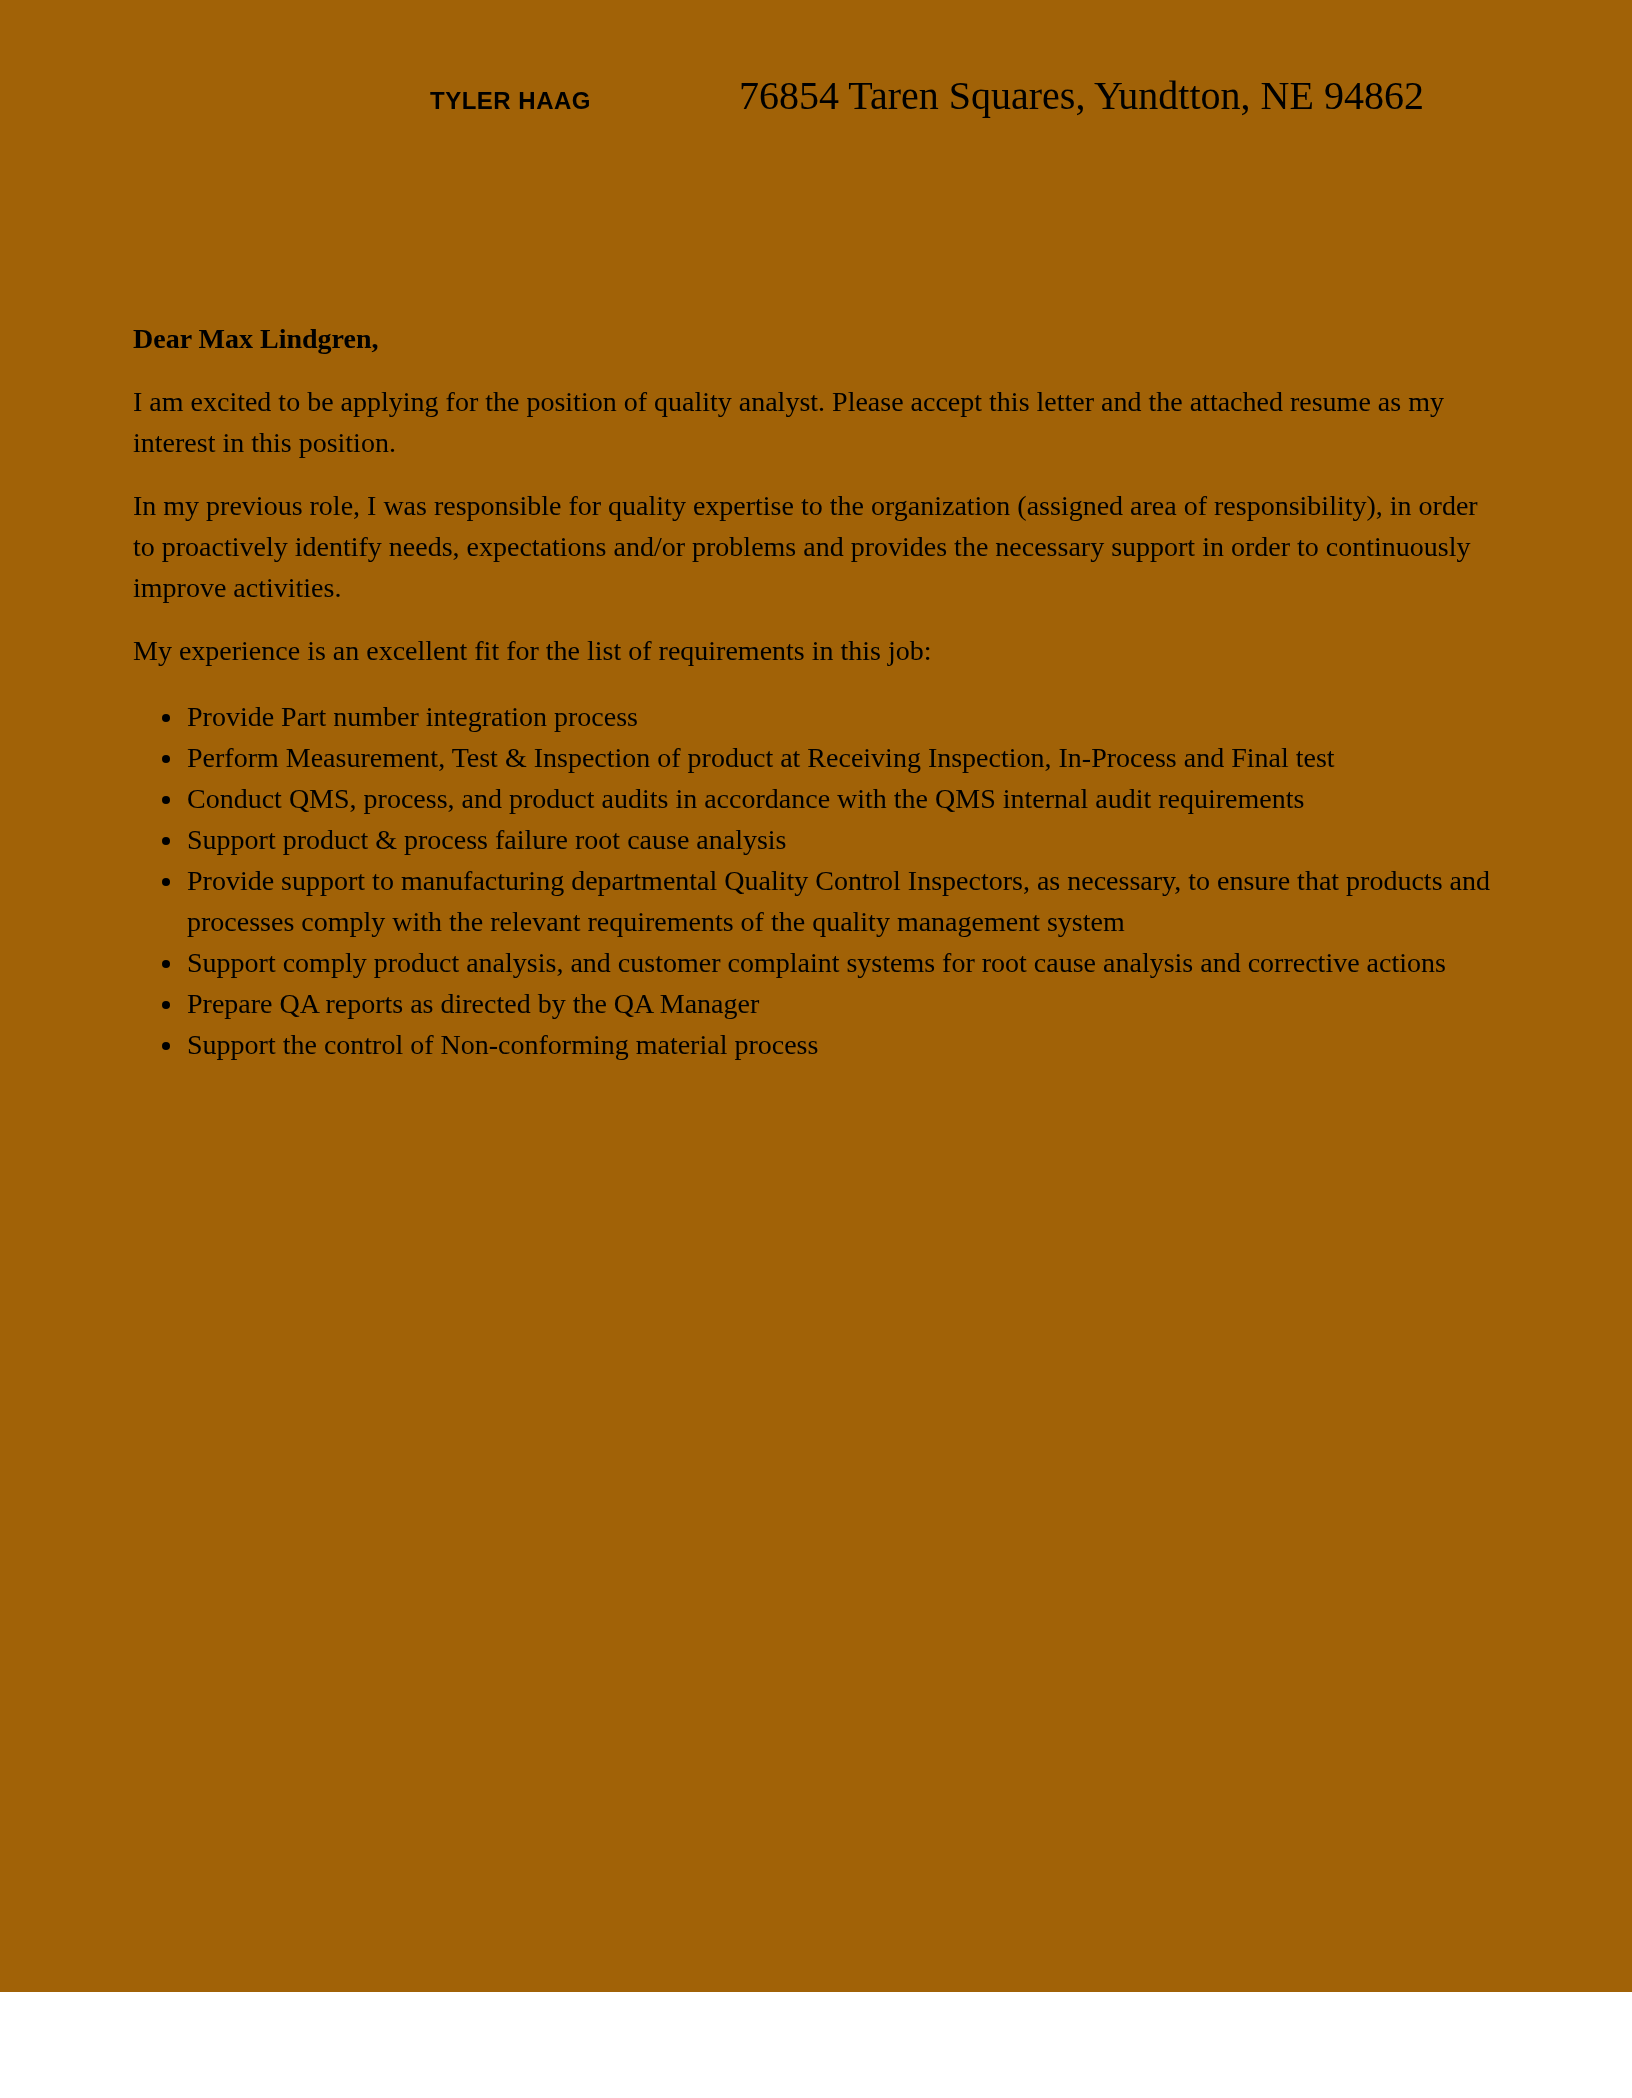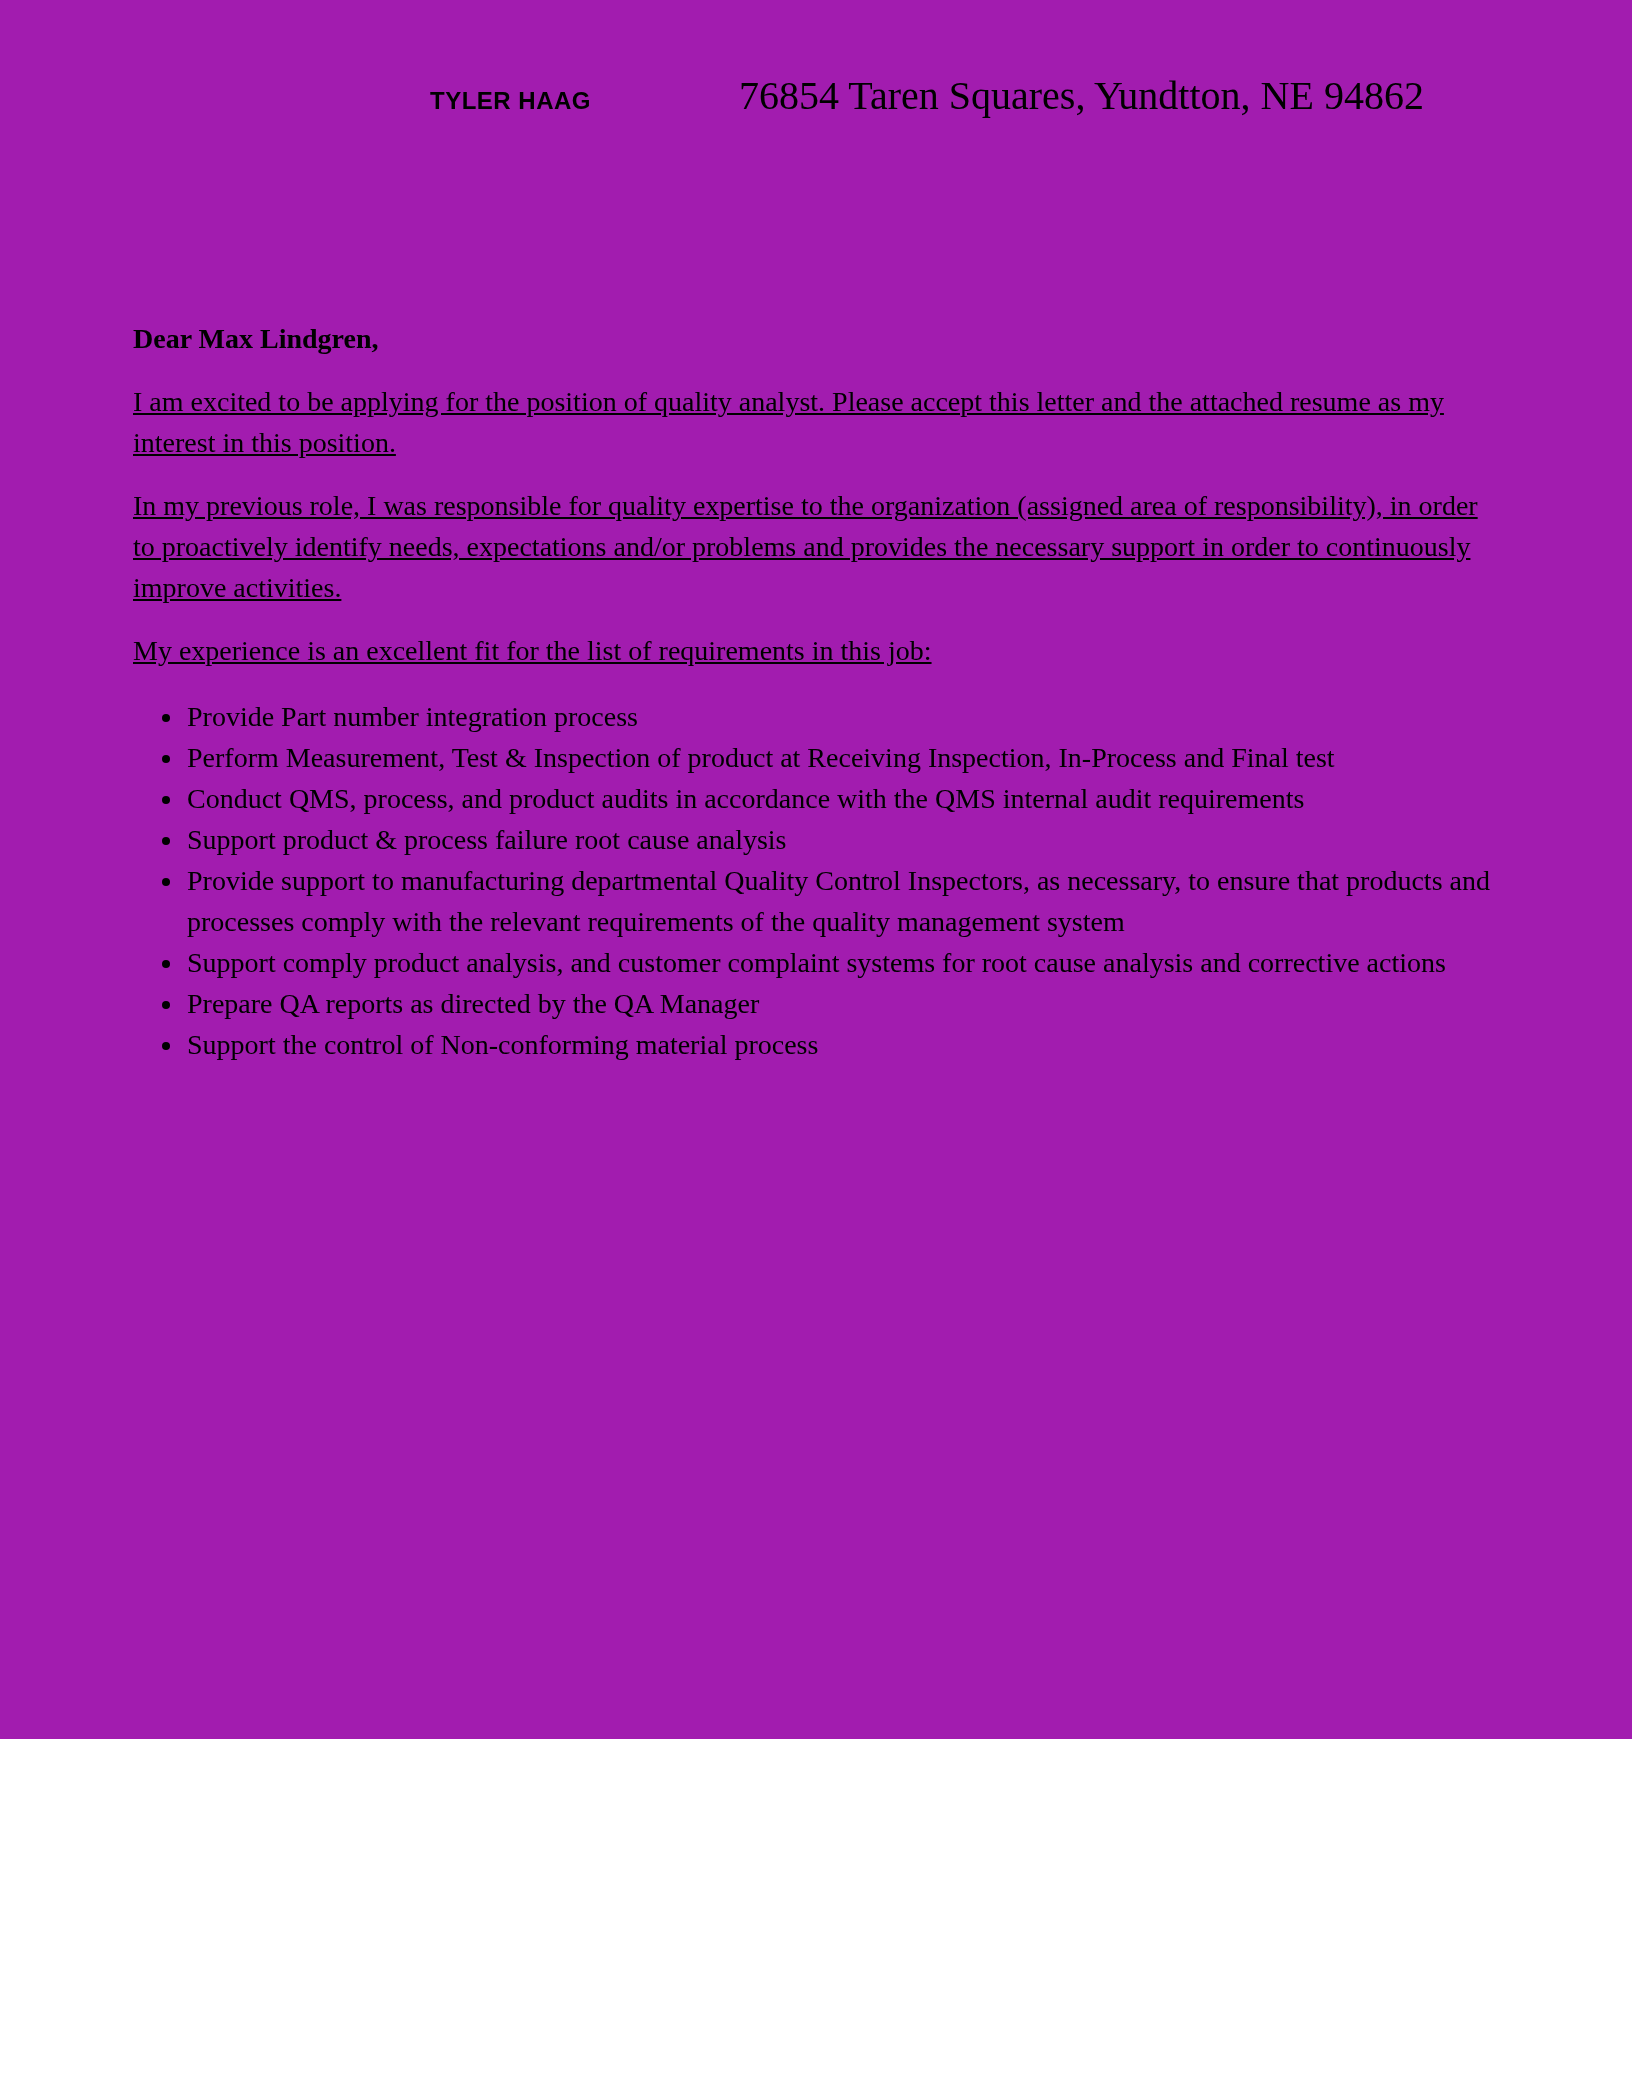--- a/index.html
+++ b/index.html
@@ -3,23 +3,23 @@
 <meta charset="utf-8">
 <style>
   html, body {
     margin: 0;
     padding: 0;
     background: #ffffff;
   }
   .page {
     position: relative;
     width: 1632px;
-    height: 1739px;
+    height: 1992px;
     box-sizing: border-box;
-    background: #a21caf;
+    background: #a16207;
     color: #000000;
     font-family: "Liberation Serif", serif;
     overflow: hidden;
   }
   .letter-header {
     display: flex;
     align-items: baseline;
     padding-top: 72px;
     margin-left: 430px;
   }
@@ -39,21 +39,20 @@
     margin: 16px 133px;
     font-size: 28px;
     line-height: 41px;
   }
   .greeting {
     margin: 199px 0 0 0;
     font-weight: 700;
   }
   .para {
     margin: 22px 0 0 0;
-    text-decoration: underline;
   }
   .requirements-list {
     margin: 25px 0 0 0;
     padding: 0 0 0 52px;
     list-style: disc outside;
   }
   .requirements-list li {
     margin: 0;
     padding-left: 2px;
   }

